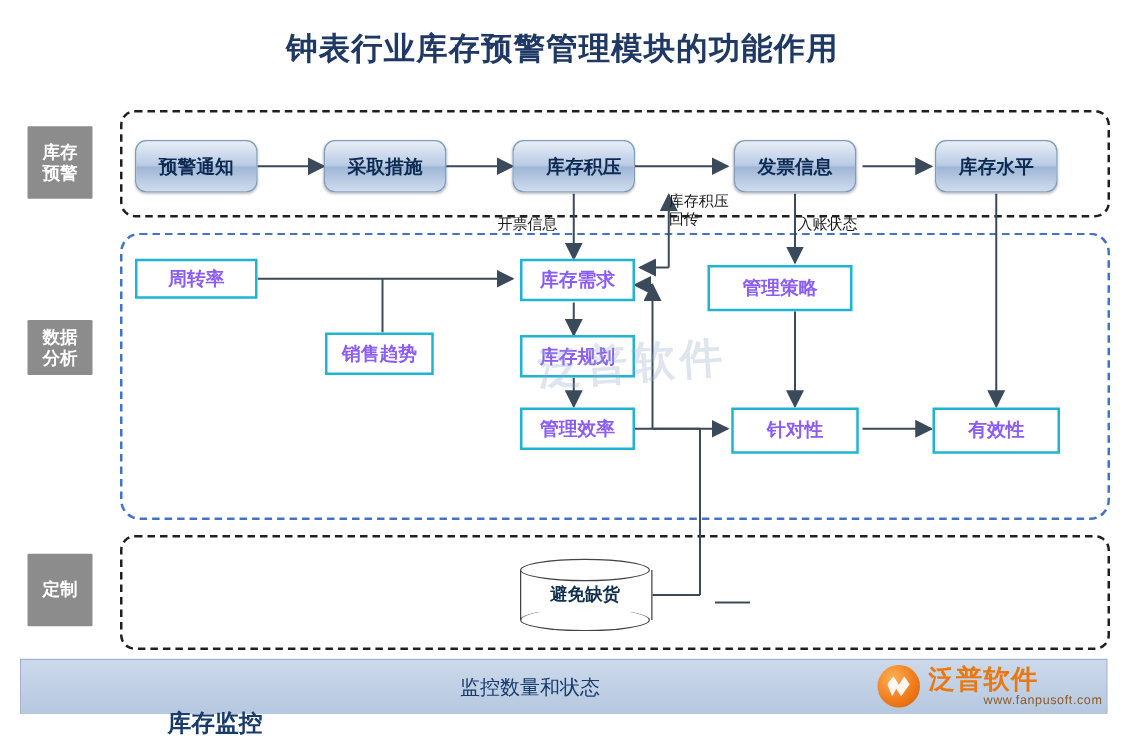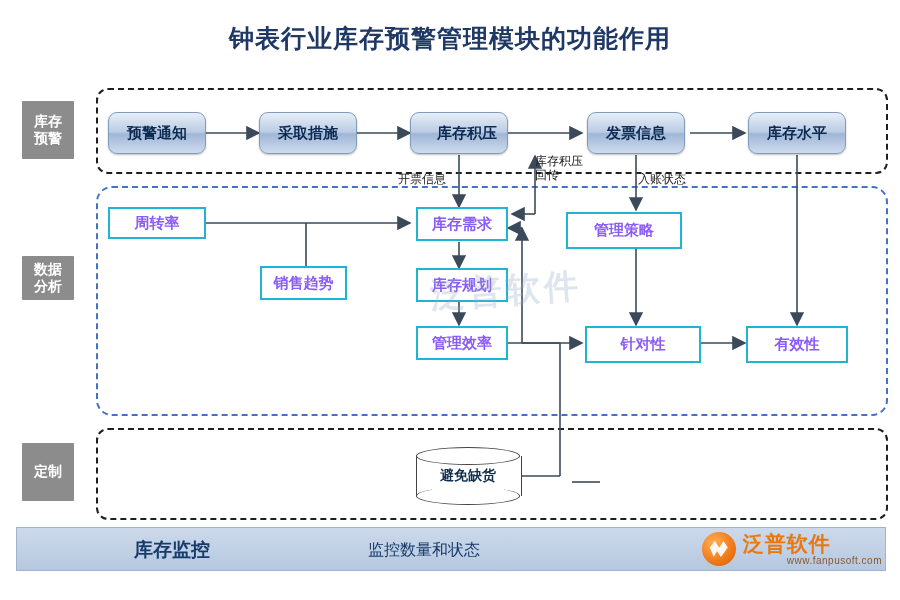--- a/index.html
+++ b/index.html
@@ -98,21 +98,21 @@
     white-space:pre-line;
   }
 
   
   .footer{
     position:absolute;left:16px;top:527px;width:868px;height:42px;
     background:linear-gradient(180deg,#ccd9ea 0%,#b6c8e0 100%);
     border:1px solid #9fb3cd;
   }
   .footer-title{
-    position:absolute;left:134px;top:537px;
+    position:absolute;left:134px;top:566px;
     font-size:19px;font-weight:bold;color:#173b6b;
   }
   .footer-sub{
     position:absolute;left:368px;top:540px;
     font-size:16px;color:#173b6b;
   }
 
   
   .wm{
     position:absolute;left:430px;top:268px;
@@ -245,21 +245,21 @@
   </div>
   <div class="node cyan" style="left:416px;top:268px;width:92px;height:34px;">
     <span>库存规划</span>
   </div>
   <div class="node cyan" style="left:416px;top:326px;width:92px;height:34px;">
     <span>管理效率</span>
   </div>
   <div class="node cyan" style="left:566px;top:212px;width:116px;height:37px;">
     <span>管理策略</span>
   </div>
-  <div class="node cyan" style="left:585px;top:326px;width:116px;height:37px;">
+  <div class="node cyan" style="left:585px;top:326px;width:102px;height:37px;">
     <span>针对性</span>
   </div>
   <div class="node cyan" style="left:746px;top:326px;width:102px;height:37px;">
     <span>有效性</span>
   </div>
 
   <div class="cyl" style="left:416px;top:447px;width:104px;height:58px;">
     <div class="body"></div>
     <div class="top"></div>
     <div class="bot"></div>

